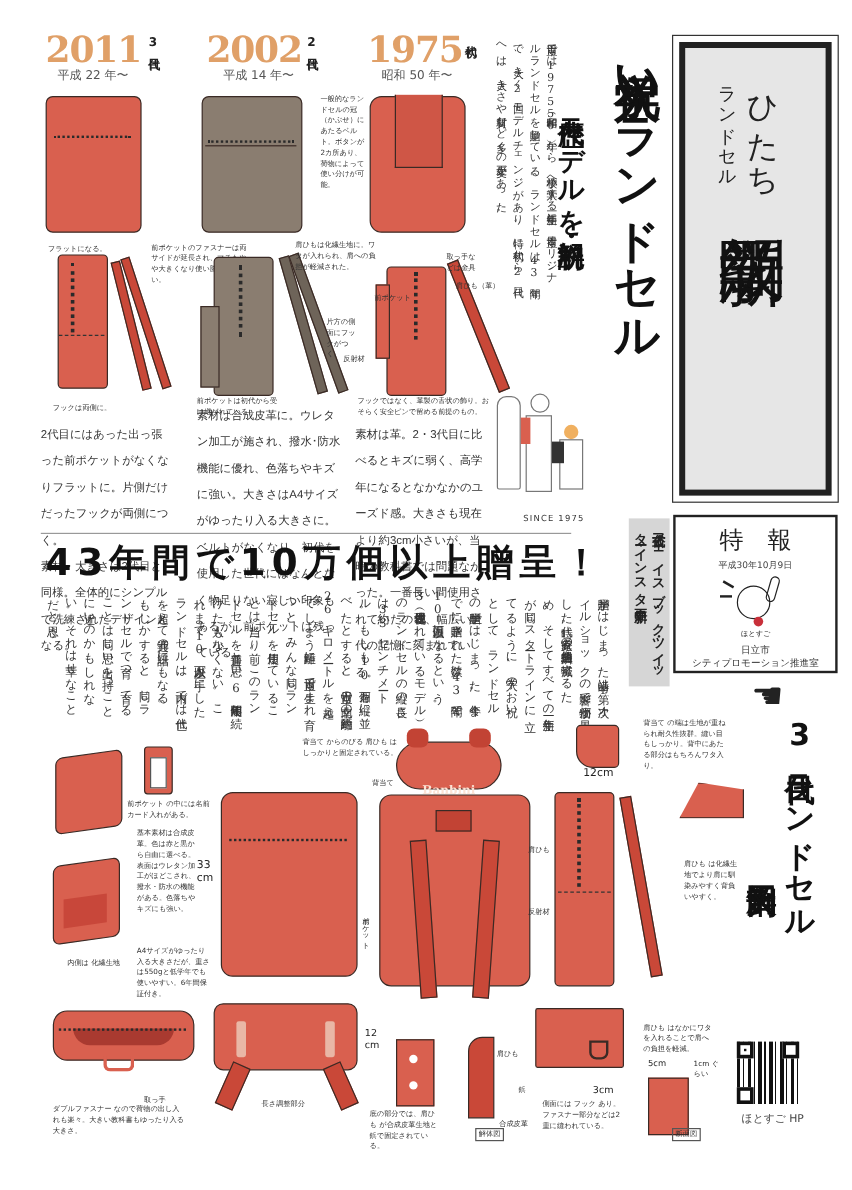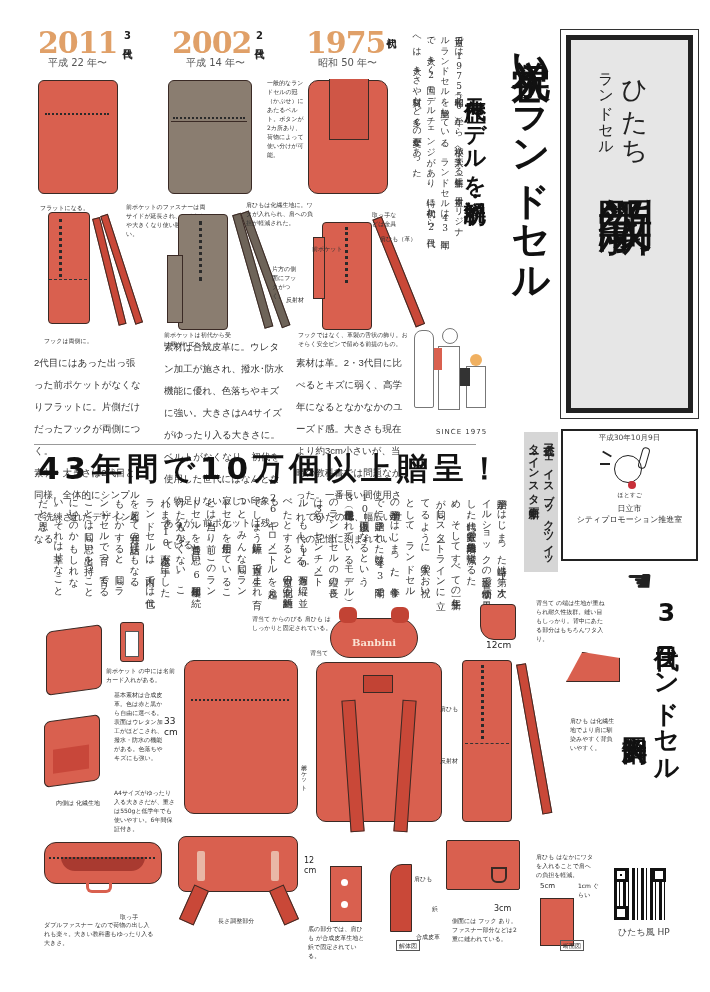--- a/index.html
+++ b/index.html
@@ -109,20 +109,21 @@
   <div class="abs vert" style="left:32px;top:124px;font-size:56px;line-height:66px;color:#111;">学級新聞</div>
 </div>
 
 <div class="hr" style="left:34px;top:444px;width:442px;"></div>
 <div class="abs" style="left:38px;top:448px;font-size:31px;font-weight:bold;letter-spacing:5px;color:#111;white-space:nowrap;text-align:right;">43年間で10万個以上贈呈！</div>
 <div class="abs vert" style="left:38px;top:492px;width:472px;height:106px;font-family:'DejaVu Serif',serif;font-size:9.8px;line-height:15.3px;color:#333;direction:ltr;">贈呈がはじまった当時は第1次オイルショックの影響で物価が上昇した時代。各家庭の経済的負担を軽減するため、そしてすべての新一年生が同じスタートラインに立てるように、入学のお祝いとして、ランドセルの贈呈がはじまった。今年までに贈呈された数は43年間で10万個以上になるという。3代目（現在使用されているモデル）のランドセルの縦の長さは約33センチメートル。もしも10万個を縦に並べたとすると、日立市の南北の距離約26キロメートルを越えてしまう距離に。日立市で生まれ育つと、みんな同じランドセルを使用していることは当たり前。このランドセルを普通と思い、6年間使用し続けた人も少なくない。これまで10万人以上が手にしたランドセルは、市内では世代を超えて共通の話題にもなる。もしかすると、同じランドセルで育つ、育てることは同じ思い出を持つことに近いのかもしれない。それは幸せなことだと思う。</div>
 
 <div class="abs vert" style="left:524px;top:432px;width:34px;height:140px;background:#d6d6d6;font-size:11px;font-weight:bold;line-height:15px;padding:4px 2px;box-sizing:border-box;color:#222;">市公式フェイスブック・ツイッター・インスタ更新中</div>
 
 <div class="abs" style="left:561px;top:429px;width:137px;height:132px;border:2px solid #222;box-sizing:border-box;text-align:center;">
+  <div style="font-size:20px;margin-top:6px;color:#222;">特　報</div>
   <div style="font-size:7.5px;color:#444;margin-top:2px;">平成30年10月9日</div>
   <div style="position:relative;width:60px;height:56px;margin:4px auto 0;">
     <div style="position:absolute;left:14px;top:8px;width:26px;height:26px;border:1.5px solid #222;border-radius:50%;"></div>
     <div style="position:absolute;left:40px;top:0;width:6px;height:20px;border:1.5px solid #222;border-radius:4px;transform:rotate(16deg);"></div>
     <div style="position:absolute;left:28px;top:34px;width:8px;height:8px;background:#c8303a;border-radius:50%;"></div>
     <div style="position:absolute;left:2px;top:6px;width:10px;height:2px;background:#222;transform:rotate(30deg);"></div>
     <div style="position:absolute;left:0;top:16px;width:10px;height:2px;background:#222;"></div>
     <div style="position:absolute;left:18px;top:44px;font-size:6px;">ほとすご</div>
   </div>
   <div style="font-size:8px;color:#333;">日立市</div>
@@ -150,21 +151,21 @@
 <div class="abs" style="left:164px;top:716px;width:14px;font-size:9px;color:#222;line-height:11px;word-break:break-all;">33cm</div>
 <div class="abs" style="left:230px;top:716px;font-size:9px;color:#222;">20cm</div>
 
 <div class="abs bag-red" style="left:184px;top:660px;width:112px;height:152px;border-radius:10px;">
   <div class="zip" style="left:6px;top:38px;width:98px;"></div>
 </div>
 
 <div class="abs" style="left:330px;top:618px;width:86px;height:38px;background:#d9604f;border:1px solid #3a2a25;border-radius:20px;text-align:center;">
   <div style="position:absolute;left:8px;top:-12px;width:18px;height:16px;background:#c24334;border-radius:6px;"></div>
   <div style="position:absolute;right:8px;top:-12px;width:18px;height:16px;background:#c24334;border-radius:6px;"></div>
-  <span style="position:relative;top:12px;font-family:'DejaVu Serif',serif;font-weight:bold;font-size:10px;color:#fbe3d5;">Banbini</span>
+  <span style="position:relative;top:28px;font-family:'DejaVu Serif',serif;font-weight:bold;font-size:10px;color:#fbe3d5;">Banbini</span>
 </div>
 <div class="abs note" style="left:252px;top:614px;width:80px;">背当て からのびる 肩ひも は しっかりと固定されている。</div>
 <div class="abs note" style="left:310px;top:648px;">背当て</div>
 <div class="abs bag-red" style="left:316px;top:662px;width:124px;height:158px;border-radius:10px;">
   <div style="position:absolute;left:46px;top:12px;width:28px;height:16px;border:1px solid #3a2a25;background:#c24334;"></div>
 </div>
 <div class="strap-red" style="left:346px;top:700px;width:12px;height:130px;transform:rotate(-4deg);"></div>
 <div class="strap-red" style="left:398px;top:700px;width:12px;height:130px;transform:rotate(4deg);"></div>
 <div class="abs note" style="left:440px;top:704px;">肩ひも</div>
 <div class="abs note" style="left:440px;top:756px;">反射材</div>
@@ -224,13 +225,13 @@
 
 <div class="abs" style="left:614px;top:868px;width:52px;height:52px;background:
   repeating-linear-gradient(90deg,#111 0 3px,#fff 3px 5px,#111 5px 6px,#fff 6px 9px),
   #fff;">
   <div style="position:absolute;left:0;top:0;width:14px;height:14px;border:3px solid #111;background:#fff;box-sizing:border-box;">
       <div style="margin:3px;width:2px;height:2px;background:#111;"></div>
     </div>
   <div style="position:absolute;right:0;top:0;width:14px;height:14px;border:3px solid #111;background:#fff;box-sizing:border-box;"></div>
   <div style="position:absolute;left:0;bottom:0;width:14px;height:14px;border:3px solid #111;background:#fff;box-sizing:border-box;"></div>
 </div>
-<div class="abs" style="left:618px;top:926px;font-size:9px;color:#444;">ひたち風 HP</div>
+<div class="abs" style="left:618px;top:926px;font-size:9px;color:#444;">ほとすご HP</div>
 
 </body></html>

